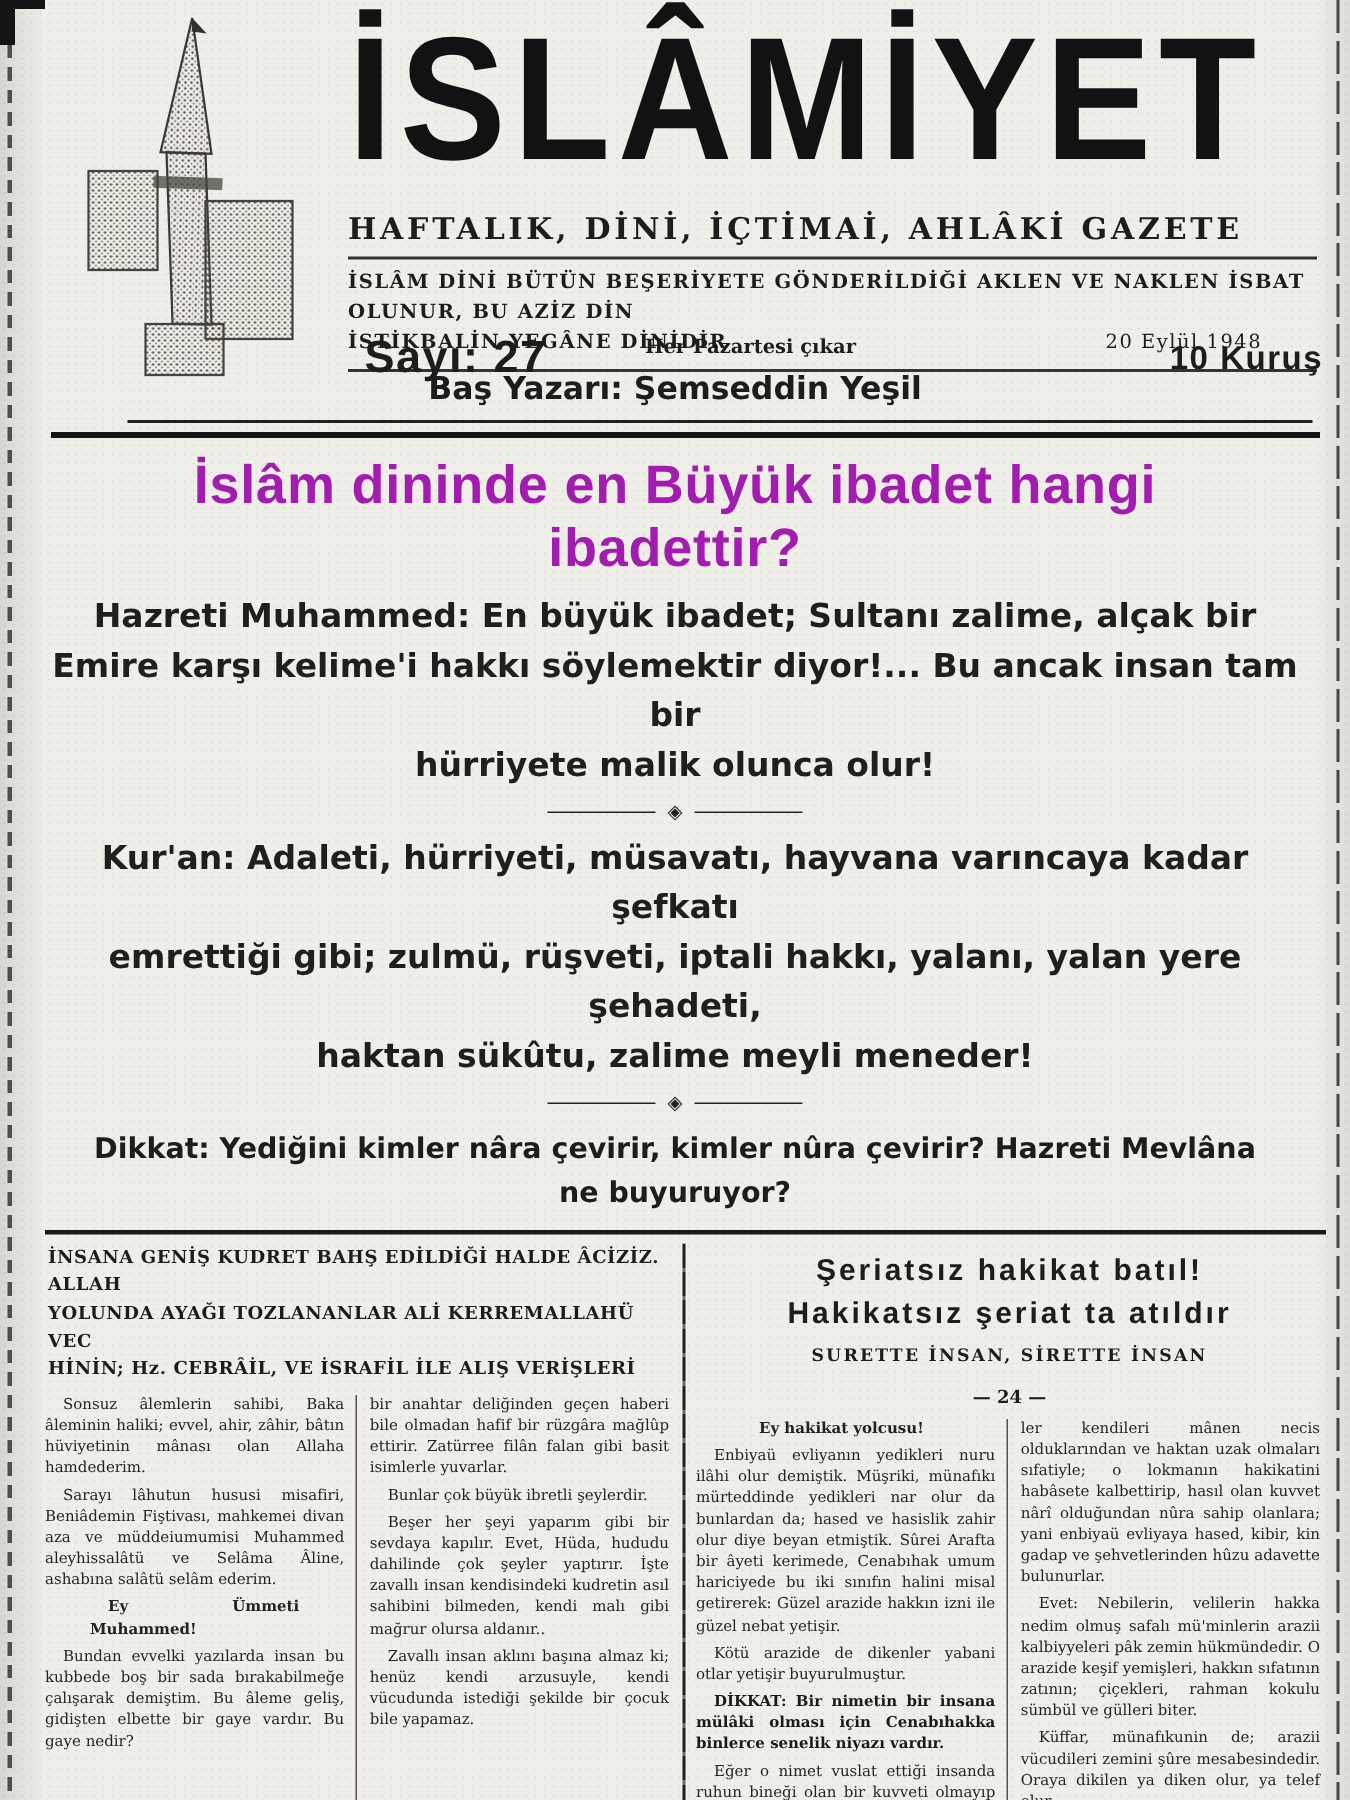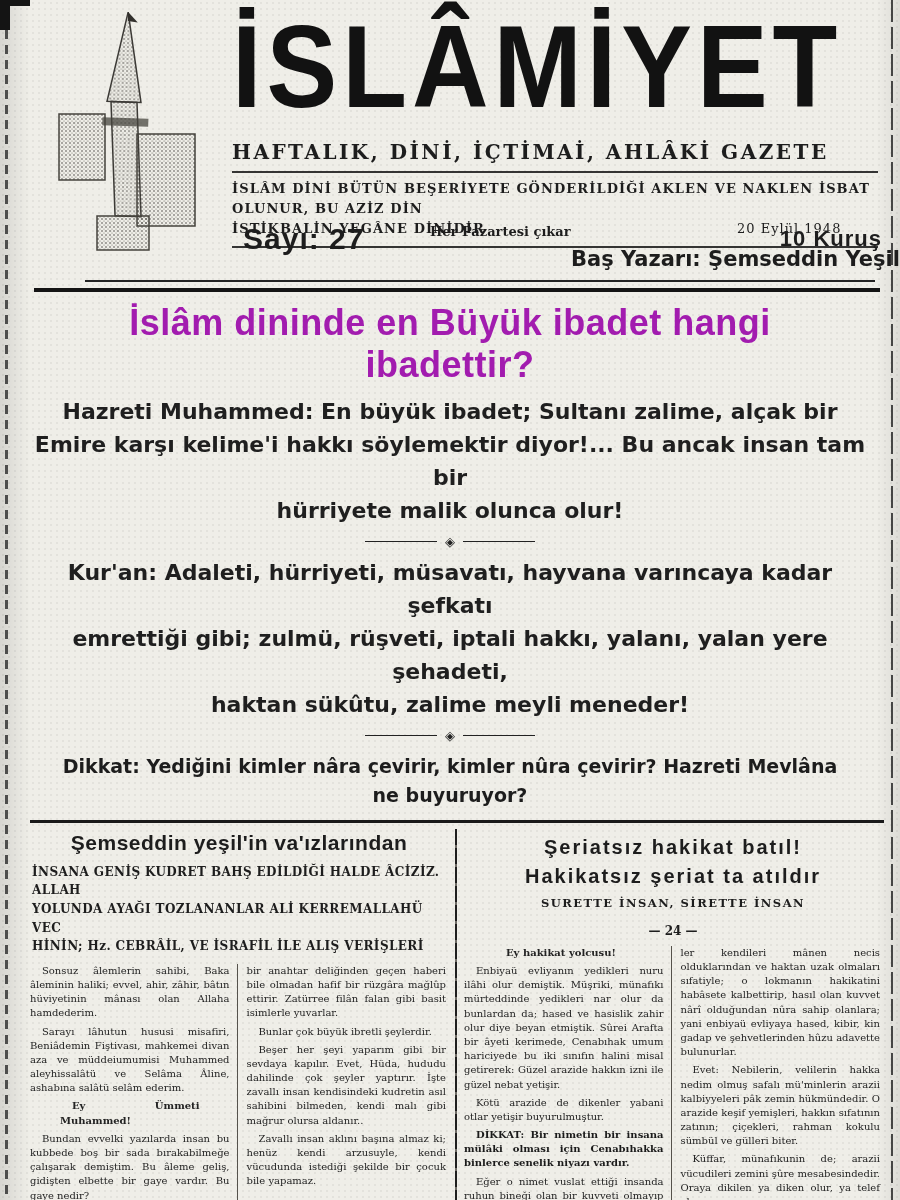--- a/index.html
+++ b/index.html
@@ -31,21 +31,21 @@
   .rule{background:#1f1f1f;}
   .rule.thin{height:2px;margin-top:7px;opacity:.9;}
   .motto{margin-top:6px;}
   .motto-line{font-weight:bold;font-size:13px;letter-spacing:1.1px;line-height:1.55;}
   .issue{position:absolute;left:243px;top:222px;font-family:"Liberation Sans", sans-serif;
     font-weight:bold;font-size:30px;letter-spacing:1px;}
   .schedule{position:absolute;left:430px;top:224px;font-weight:bold;font-size:13px;}
   .date{position:absolute;left:737px;top:221px;font-size:13px;letter-spacing:1px;}
   .price{position:absolute;right:18px;top:226px;font-family:"Liberation Sans", sans-serif;
     font-weight:bold;font-size:22px;letter-spacing:1px;}
-  .editor{position:absolute;left:0;right:0;top:247px;text-align:right;
+  .editor{position:absolute;left:0;right:0;top:247px;text-align:center;
     font-family:"DejaVu Sans", sans-serif;font-weight:bold;font-size:21px;}
   .editor-rule{position:absolute;left:85px;right:25px;top:280px;height:2px;background:#222;}
   .rule.heavy{height:4px;background:#141414;margin:0 20px 0 34px;}
 
   
   .lead{text-align:center;padding:0 30px;}
   .headline{margin:10px 0 4px;}
   .headline-line{font-family:"Liberation Sans", sans-serif;font-weight:bold;font-size:36px;
     line-height:1.18;letter-spacing:.5px;color:#a21caf;}
   .deck{margin-top:8px;}
@@ -152,21 +152,20 @@
   <div class="notice">
       <div class="notice-line">Dikkat: Yediğini kimler nâra çevirir, kimler nûra çevirir? Hazreti Mevlâna</div>
       <div class="notice-line">ne buyuruyor?</div>
     </div>
 </section>
 
 <div class="rule med"></div>
 
 <div class="articles">
   <article class="art">
-    <h3 class="art-title-left">Şemseddin yeşil'in va'ızlarından</h3>
     <div class="kicker">
         <div class="kicker-line">İNSANA  GENİŞ  KUDRET  BAHŞ  EDİLDİĞİ  HALDE  ÂCİZİZ. ALLAH</div>
         <div class="kicker-line">YOLUNDA  AYAĞI  TOZLANANLAR  ALİ  KERREMALLAHÜ  VEC</div>
         <div class="kicker-line">HİNİN; Hz. CEBRÂİL, VE İSRAFİL İLE ALIŞ VERİŞLERİ</div>
       </div>
     <div class="cols">
       <div class="col">
           <p class="para">Sonsuz âlemlerin sahibi, Baka âleminin haliki; evvel, ahir, zâhir, bâtın hüviyetinin mânası olan Allaha hamdederim.</p>
           <p class="para">Sarayı lâhutun hususi misafiri, Beniâdemin Fiştivası, mahkemei divan aza ve müddeiumumisi Muhammed aleyhissalâtü ve Selâma Âline, ashabına salâtü selâm ederim.</p>
           <p class="para lead">Ey Ümmeti Muhammed!</p>

